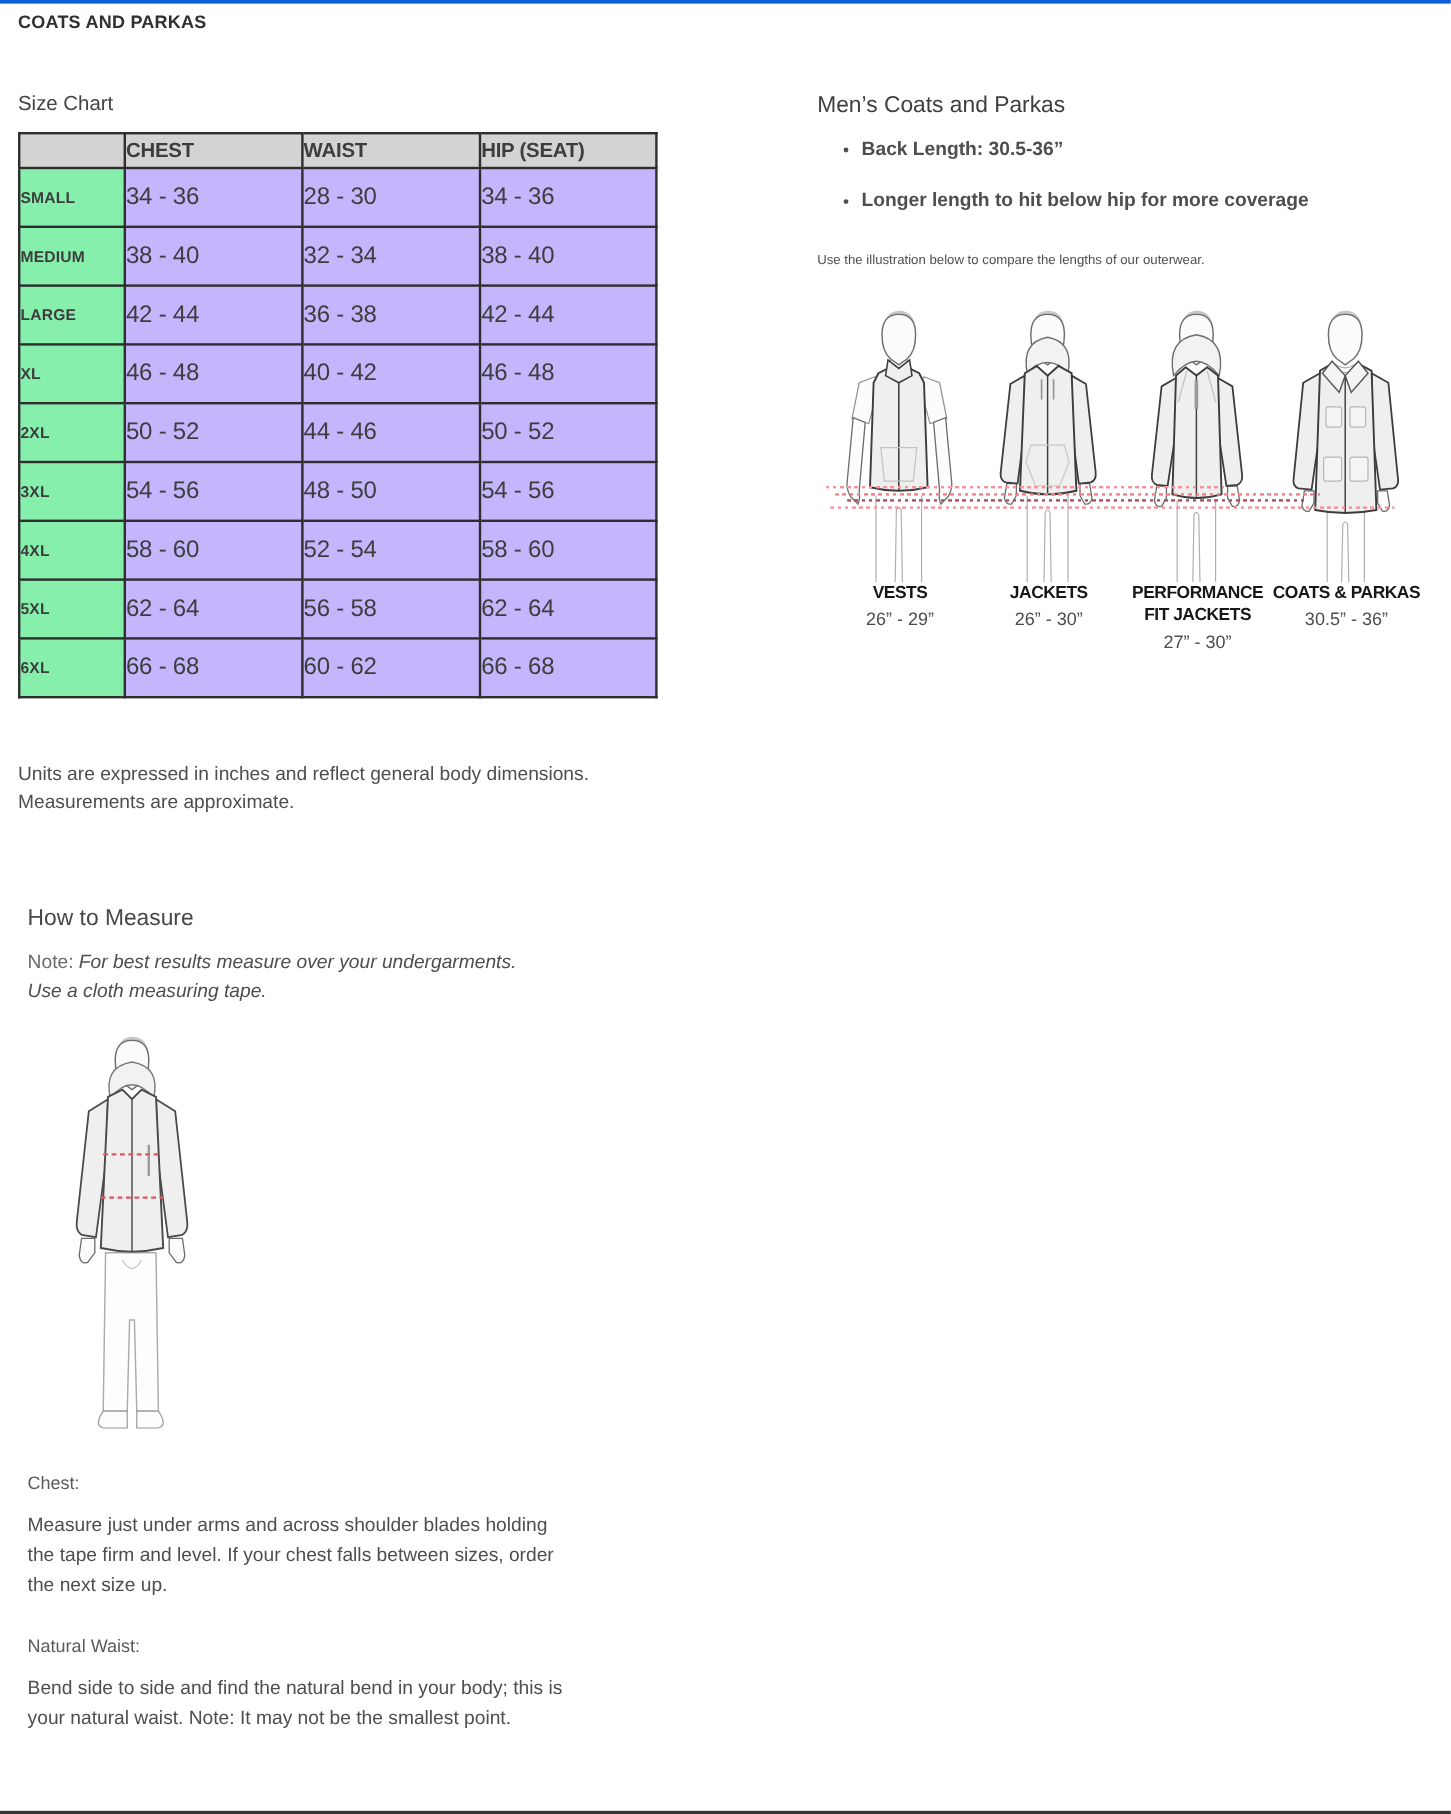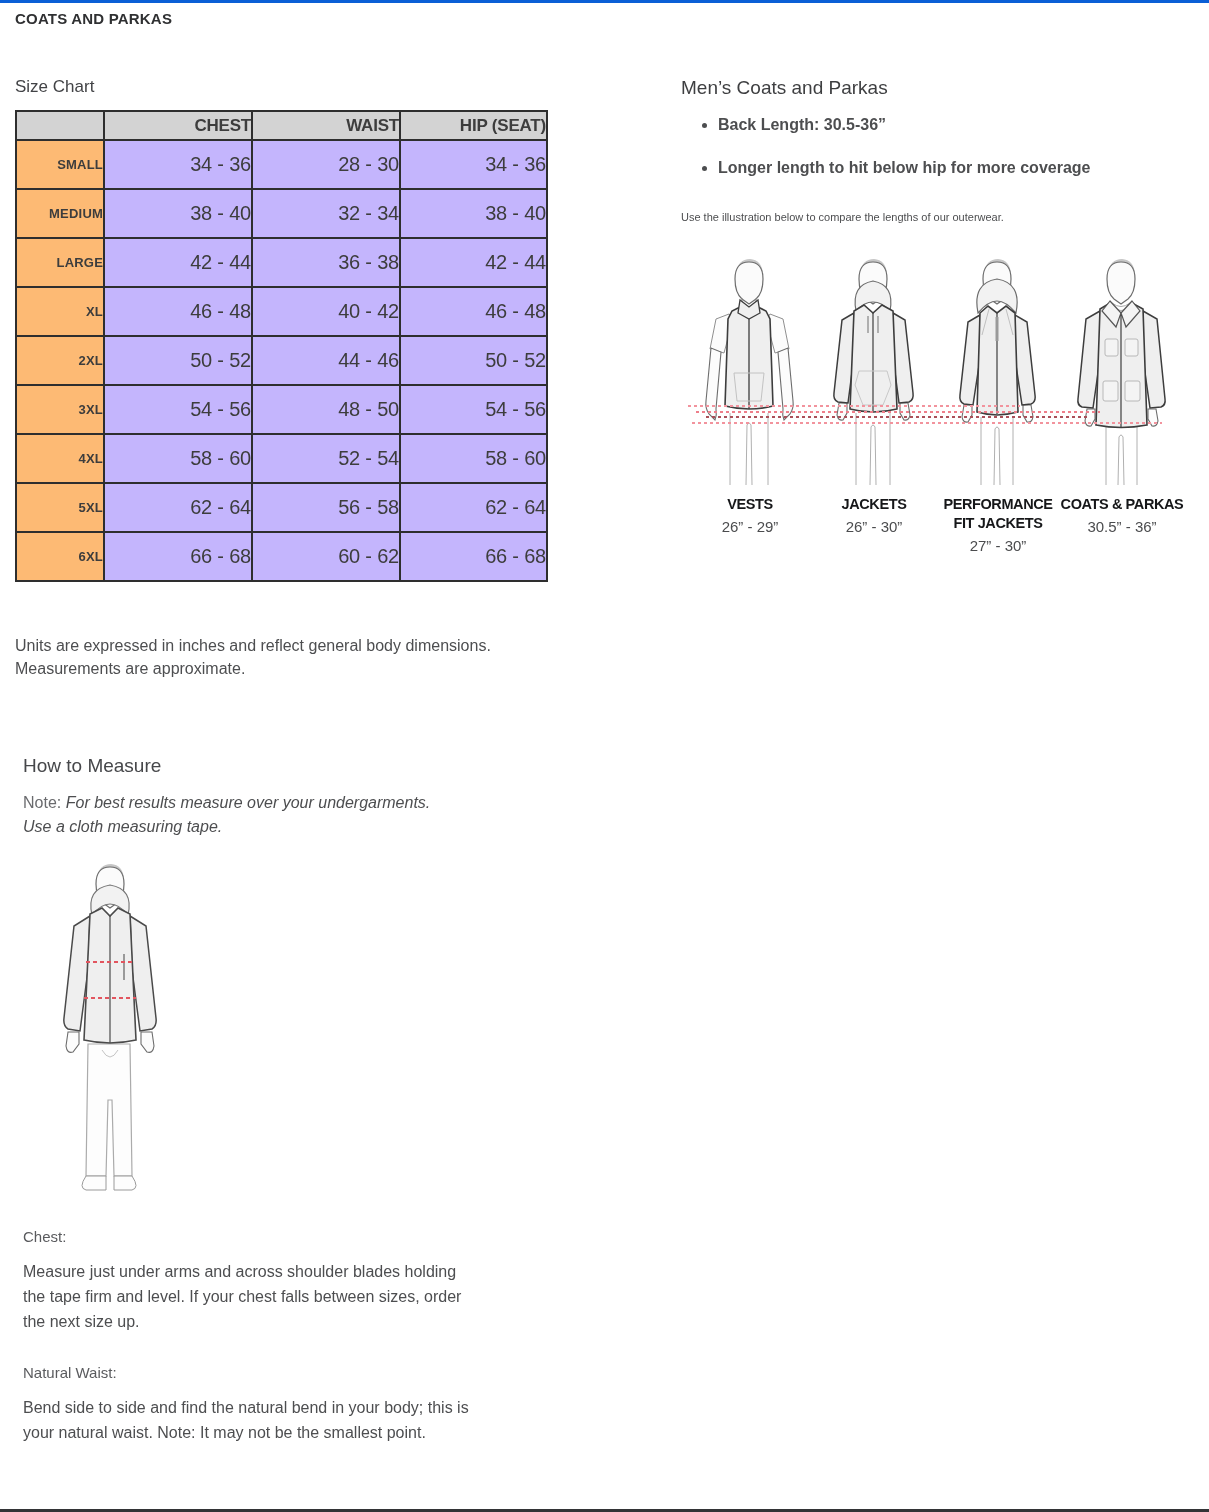--- a/index.html
+++ b/index.html
@@ -29,29 +29,29 @@
     border-collapse: collapse;
     table-layout: fixed;
     width: 531px;
   }
   table.size-chart col.c0 { width: 88px; }
   table.size-chart col.c1 { width: 148px; }
   table.size-chart col.c2 { width: 148px; }
   table.size-chart col.c3 { width: 147px; }
   table.size-chart th, table.size-chart td {
     border: 2px solid #2e2e2e;
-    text-align: right; vertical-align: middle;
+    text-align: left; vertical-align: middle;
     color: #3d3d3d;
   }
   table.size-chart th {
     background: #d3d3d3; height: 29px;
     font-size: 17px; font-weight: 700; letter-spacing: -0.2px;
   }
   table.size-chart td.row-label {
-    background: #fdba74; font-size: 13px; font-weight: 700; letter-spacing: 0.2px;
+    background: #86efac; font-size: 13px; font-weight: 700; letter-spacing: 0.2px;
   }
   table.size-chart td { height: 49px; font-size: 20px; font-weight: 400; background: #c4b5fd; letter-spacing: -0.2px; }
 
   .chart-footnote {
     position: absolute; left: 15px; top: 634px; width: 500px;
     font-size: 16px; line-height: 1.45; color: #4d4e50;
   }
 
   
   .mens-heading {
@@ -71,21 +71,21 @@
   
   .length-compare { position: absolute; left: 688px; top: 253px; width: 496px; }
   .figures-row { display: flex; position: relative; height: 232px; }
   .figure-cell { width: 124px; height: 232px; position: relative; }
   .figure-cell svg { display: block; width: 124px; height: 232px; }
   .hem-line { position: absolute; height: 2px; background-repeat: repeat-x; }
   .hem-1 { top: 152px; left: 0;  width: 332px; }
   .hem-2 { top: 158px; left: 8px;  width: 404px; }
   .hem-3 { top: 163px; left: 18px; width: 382px; }
   .hem-4 { top: 169px; left: 4px;  width: 470px; }
-  .labels-row { display: flex; margin-top: 10px; }
+  .labels-row { display: flex; }
   .label-cell { width: 124px; text-align: center; }
   .garment-label {
     font-size: 14.5px; font-weight: 700; color: #161719;
     letter-spacing: -0.4px; line-height: 1.3; text-transform: uppercase;
   }
   .garment-range { font-size: 15px; color: #4b4c4e; margin-top: 4px; text-align: center; }
 
   
   .htm-heading {
     position: absolute; left: 23px; top: 755px;

